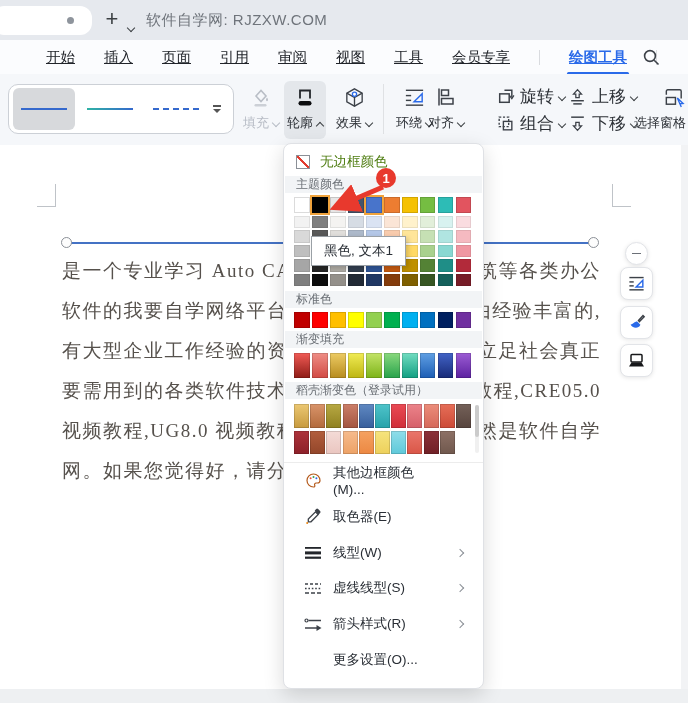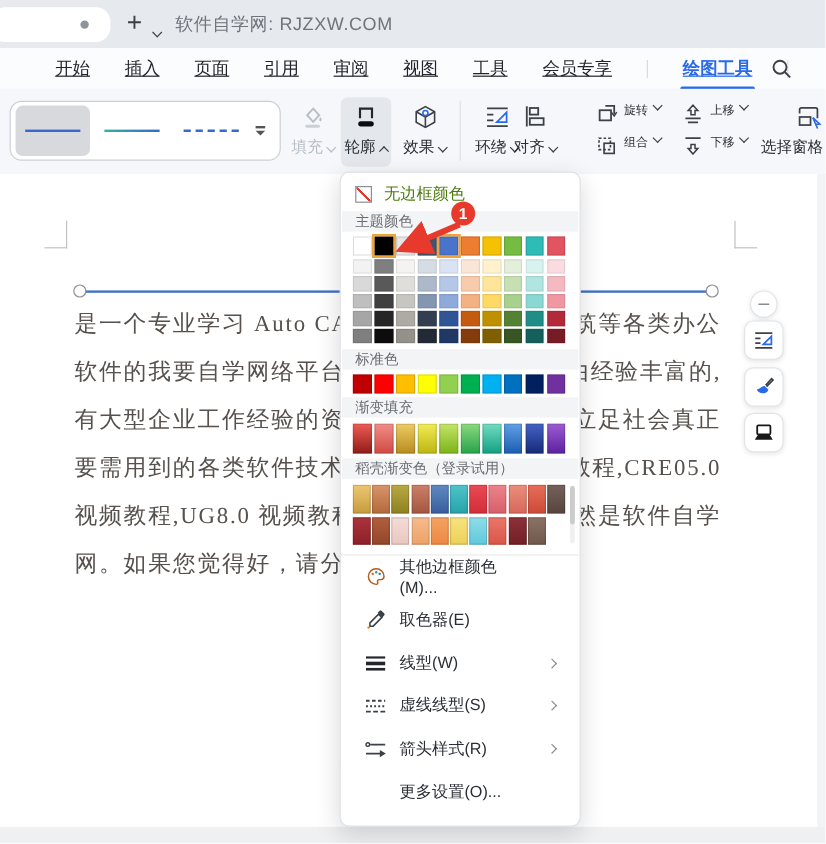--- a/index.html
+++ b/index.html
@@ -40,21 +40,21 @@
   #gallery-more{width:16px;height:42px;display:flex;flex-direction:column;align-items:center;justify-content:center;}
   #gallery-more .bar{width:8px;height:1.6px;background:#555;margin-bottom:2.5px;}
   #gallery-more .tri{width:0;height:0;border-left:4px solid transparent;border-right:4px solid transparent;
                      border-top:4.5px solid #555;}
   .rbtn{position:absolute;top:7px;height:58px;display:flex;flex-direction:column;align-items:center;
         justify-content:space-between;padding:5px 0 7px;box-sizing:border-box;border-radius:6px;}
   .rbtn .lbl{font-size:13px;color:#2c3036;display:flex;align-items:center;gap:4px;white-space:nowrap;}
   .rbtn.disabled .lbl{color:#b7bcc5;}
   .rbtn.disabled .chev{border-color:#b7bcc5;}
   .rbtn.active{background:#e4e7eb;}
-  .rrow{position:absolute;display:flex;align-items:flex-start;gap:5px;font-size:10px;color:#2c3036;white-space:nowrap;}
+  .rrow{position:absolute;display:flex;align-items:center;gap:5px;font-size:17px;color:#2c3036;white-space:nowrap;}
   .vdiv{position:absolute;top:10px;width:1px;height:50px;background:#dfe1e4;}
   
   #document{position:absolute;left:0;top:145px;width:688px;height:544px;background:#fff;}
   .corner{position:absolute;width:18px;height:22px;}
   #corner-left{left:37px;top:39px;border-right:1px solid #bfc3c8;border-bottom:1px solid #bfc3c8;}
   #corner-right{left:612px;top:39px;border-left:1px solid #bfc3c8;border-bottom:1px solid #bfc3c8;}
   #shape-line{position:absolute;left:68px;top:97px;width:524px;height:2px;background:#4472c4;}
   .handle{position:absolute;width:11px;height:11px;border-radius:50%;background:#fdfdfd;border:1.5px solid #8b9097;box-sizing:border-box;}
   #handle-left{left:61px;top:92px;}
   #handle-right{left:588px;top:92px;}
@@ -530,20 +530,21 @@
           <span class="chev small right"></span>
         </span>
       </div>
       <div class="dd-mitem">
         <span class="mi-icon"></span>
         <span class="mi-label">更多设置(O)...</span>
         <span class="mi-arrow"></span>
       </div>
     </div>
 
+  <div id="tooltip">黑色, 文本1</div>
 
   <svg id="annot" width="90" height="64">
     <defs>
       <marker id="ah" markerWidth="6" markerHeight="6" refX="4.6" refY="3" orient="auto">
         <path d="M0,0 L6,3 L0,6 Z" fill="#e8392d"></path>
       </marker>
     </defs>
     <line x1="69" y1="27" x2="22" y2="47" stroke="#e8392d" stroke-width="5" marker-end="url(#ah)"></line>
     <circle cx="72" cy="18" r="10" fill="#e8392d"></circle>
     <text x="72" y="22.5" text-anchor="middle" font-size="13" font-weight="bold" fill="#ffffff">1</text>

